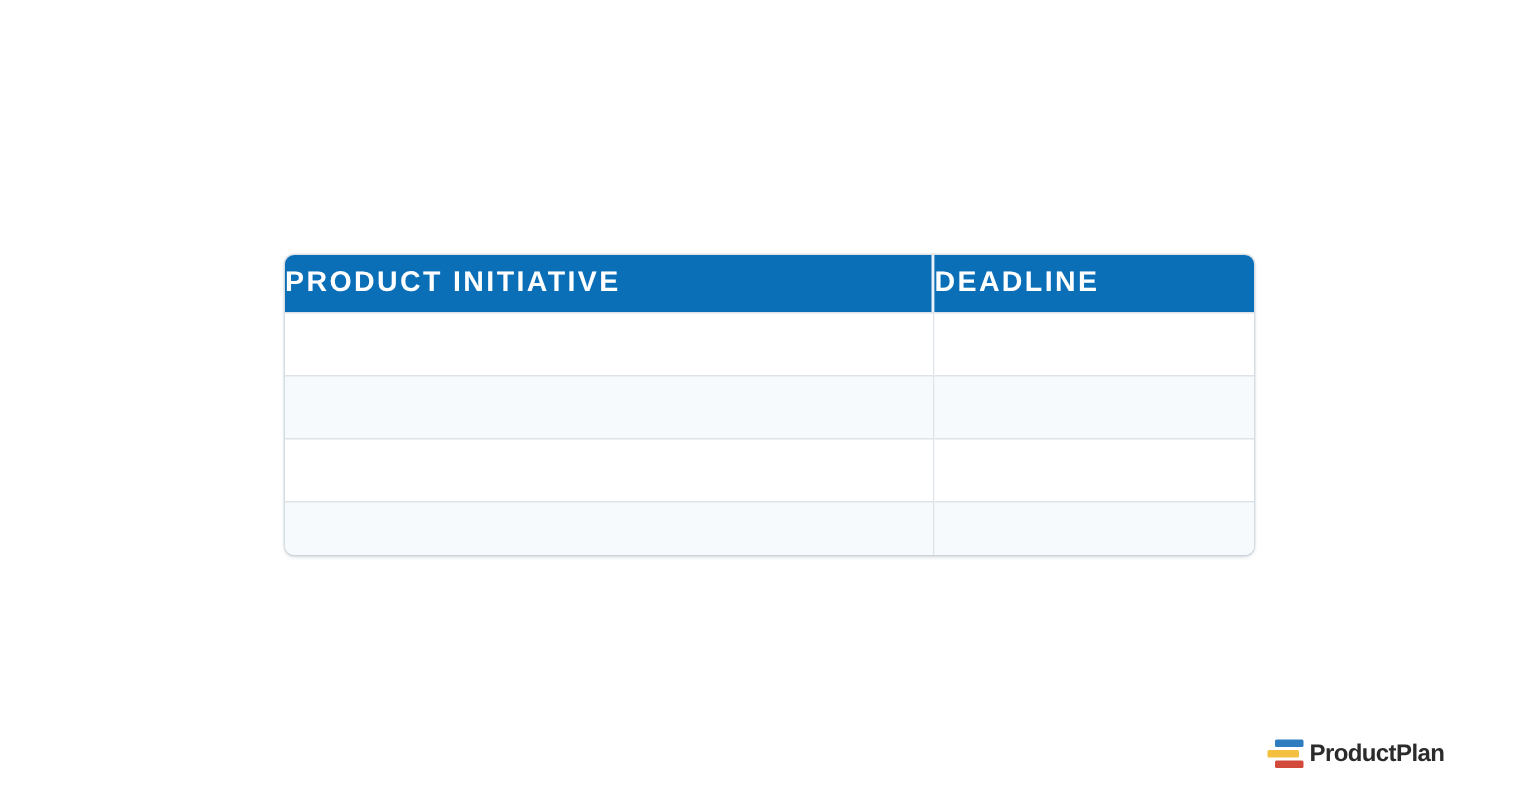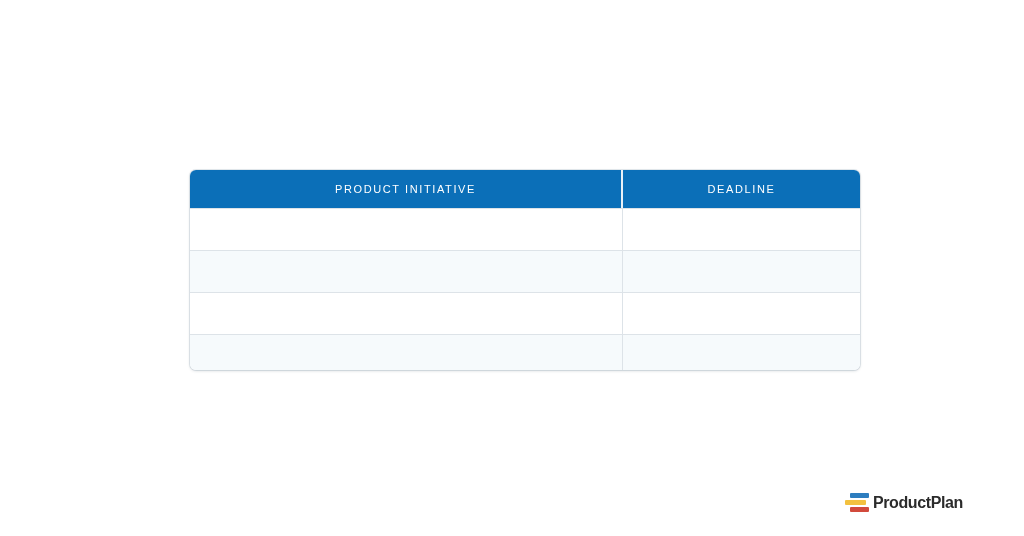--- a/index.html
+++ b/index.html
@@ -31,37 +31,37 @@
     overflow: hidden;
     box-shadow: 0 1px 3px rgba(40, 60, 80, 0.18),
                 0 0 0 1px rgba(210, 218, 225, 0.55);
     background: #ffffff;
     table-layout: fixed;
   }
 
   .tbl thead th {
     background: #0B6FB8;
     color: #ffffff;
-    font-size: 11px;
-    font-weight: 400;
+    font-size: 19px;
+    font-weight: 700;
     letter-spacing: 1.6px;
     text-transform: uppercase;
     height: 38px;
     line-height: 38px;
     padding: 0;
-    text-align: center;
+    text-align: left;
     vertical-align: middle;
     white-space: nowrap;
   }
   .tbl thead th.col-initiative {
     width: 431px;
     border-right: 2px solid #eaf1f7;
   }
   .tbl thead th.col-deadline {
-    width: 237px;
+    width: 213px;
   }
 
   .tbl tbody td {
     padding: 0;
     height: 41px;
     border-top: 1px solid #dde3e8;
     font-size: 13px;
     color: #3c4photograph;
     color: #3c4650;
     vertical-align: middle;

